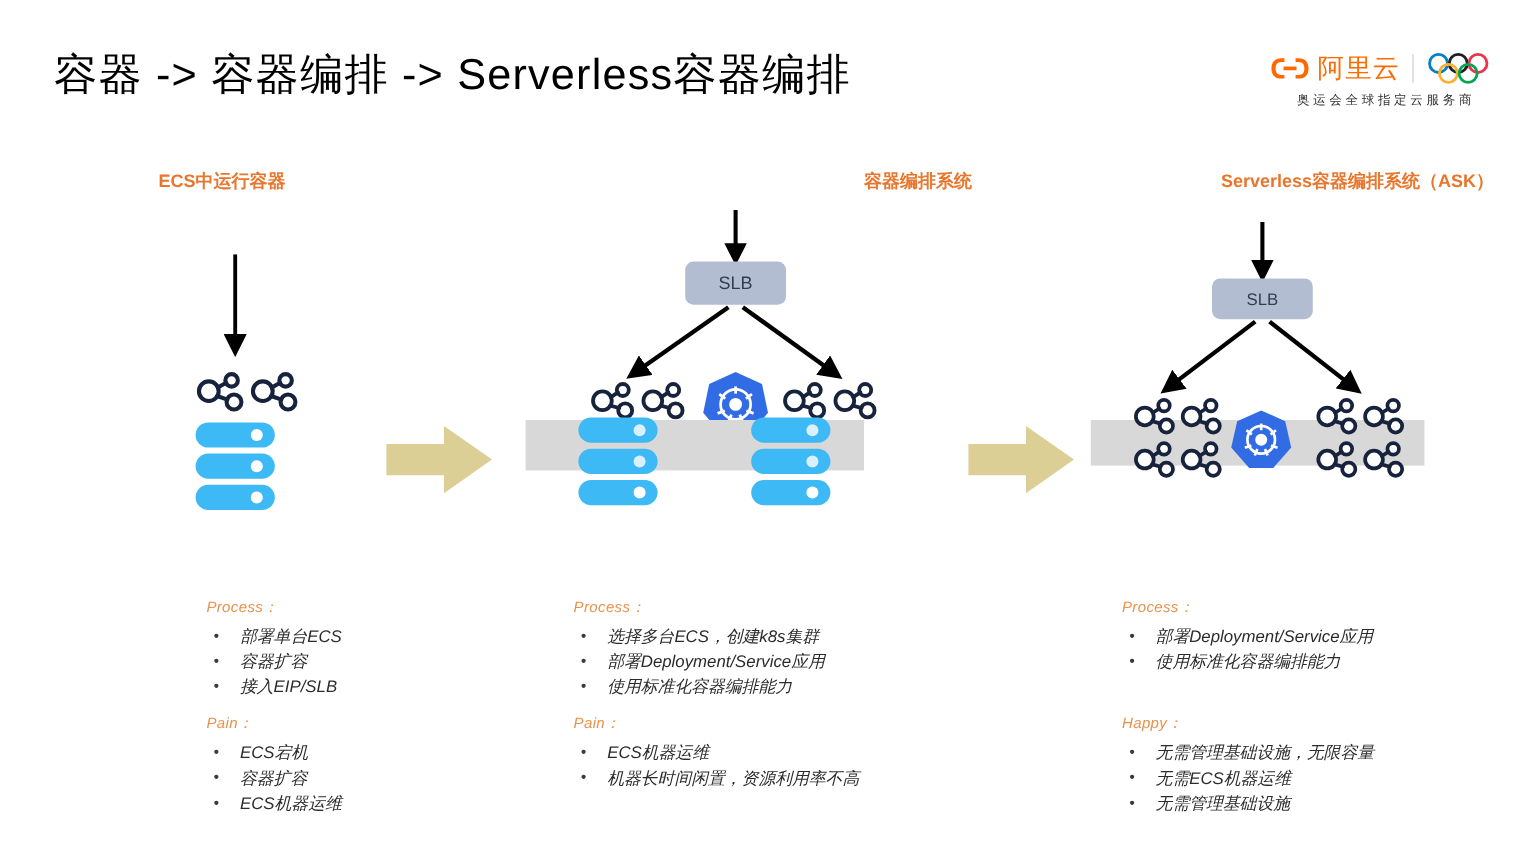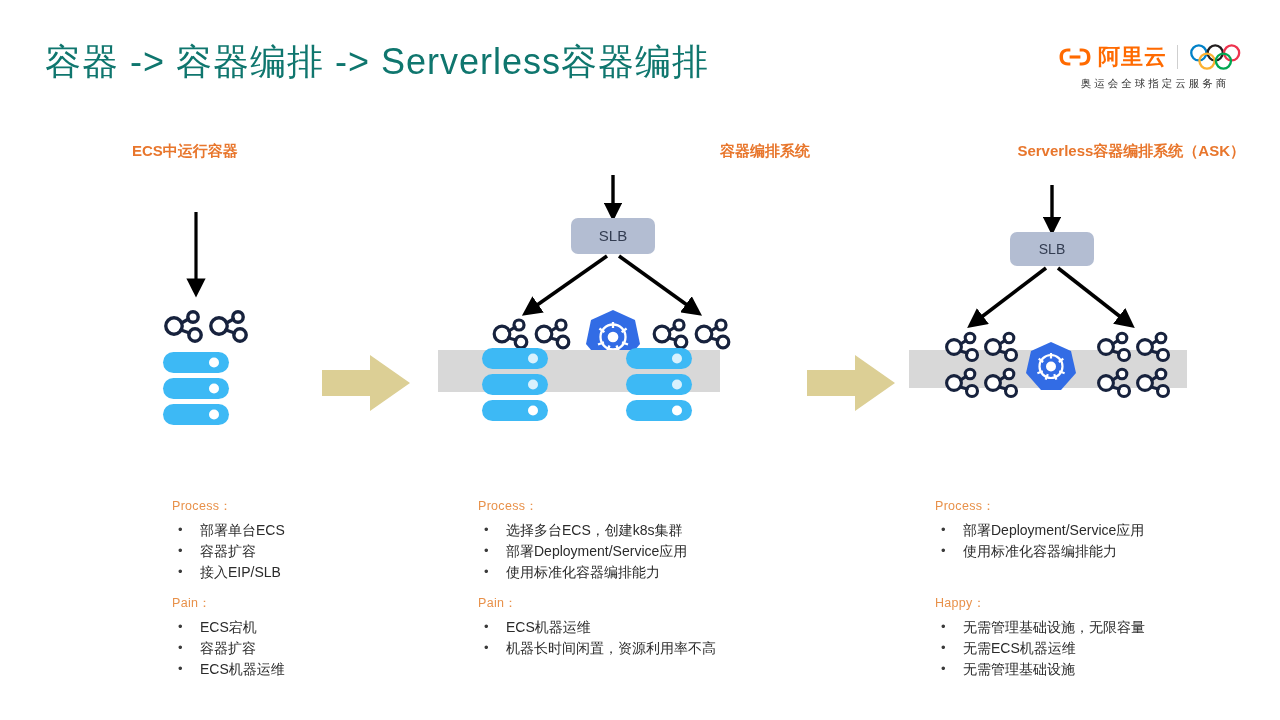--- a/index.html
+++ b/index.html
@@ -7,31 +7,31 @@
   body {
     background:#ffffff;
     font-family:"Liberation Sans","DejaVu Sans",sans-serif;
     position:relative;
     overflow:hidden;
   }
 
   
   .slide-title{
     position:absolute; left:45px; top:38px;
-    font-size:36px; font-weight:400; color:#0f766e;
+    font-size:36px; font-weight:400; color:#000000;
     letter-spacing:1px; white-space:nowrap;
   }
   .brand{
     position:absolute; right:28px; top:44px;
     display:flex; flex-direction:column; align-items:center;
   }
   .brand-row{ display:flex; align-items:center; gap:10px; }
   .ali-logo{ display:flex; align-items:center; gap:6px; }
   .ali-mark{ width:34px; height:22px; }
-  .ali-text{ font-size:22px; color:#ff6a00; font-weight:700; letter-spacing:1px; line-height:1;text-align:right; }
+  .ali-text{ font-size:22px; color:#ff6a00; font-weight:400; letter-spacing:1px; line-height:1;text-align:right; }
   .brand-sep{ width:1px; height:24px; background:#cfcfcf; }
   .rings{ width:64px; height:26px; }
   .brand-tag{
     margin-top:7px; font-size:10.5px; color:#333; letter-spacing:3px; white-space:nowrap;
   }
 
   
   .col{ position:absolute; top:0; height:536px; }
   .col-1{ left:60px;  width:330px; }
   .col-2{ left:430px; width:380px; }
@@ -42,21 +42,21 @@
     text-align:right; font-size:15px; font-weight:700; color:#e8762c;
     white-space:nowrap;
   }
   .col-1 .col-head{ text-align:left; left:72px; width:auto; }
   .col-2 .col-head{ left:0; }
   .col-3 .col-head{ left:0; }
 
   .diagram{ position:absolute; top:170px; left:0; width:100%; height:270px; }
 
   
-  .txt{ position:absolute; width:100%; }
+  .txt{ position:absolute; width:100%;font-style:italic; }
   .txt-proc{ top:498px; }
   .txt-pain{ top:595px; }
   .sec-label{ font-size:12.5px; color:#e8914a; margin-bottom:5px; letter-spacing:0.3px; }
   .bullets{ list-style:none; }
   .bullets li{
     font-size:14px; color:#2b2b2b; line-height:21px;
     padding-left:28px; position:relative; white-space:nowrap;
   }
   .bullets li::before{
     content:"\2022"; position:absolute; left:6px; top:-1px; font-size:13px; color:#3a3a3a;

